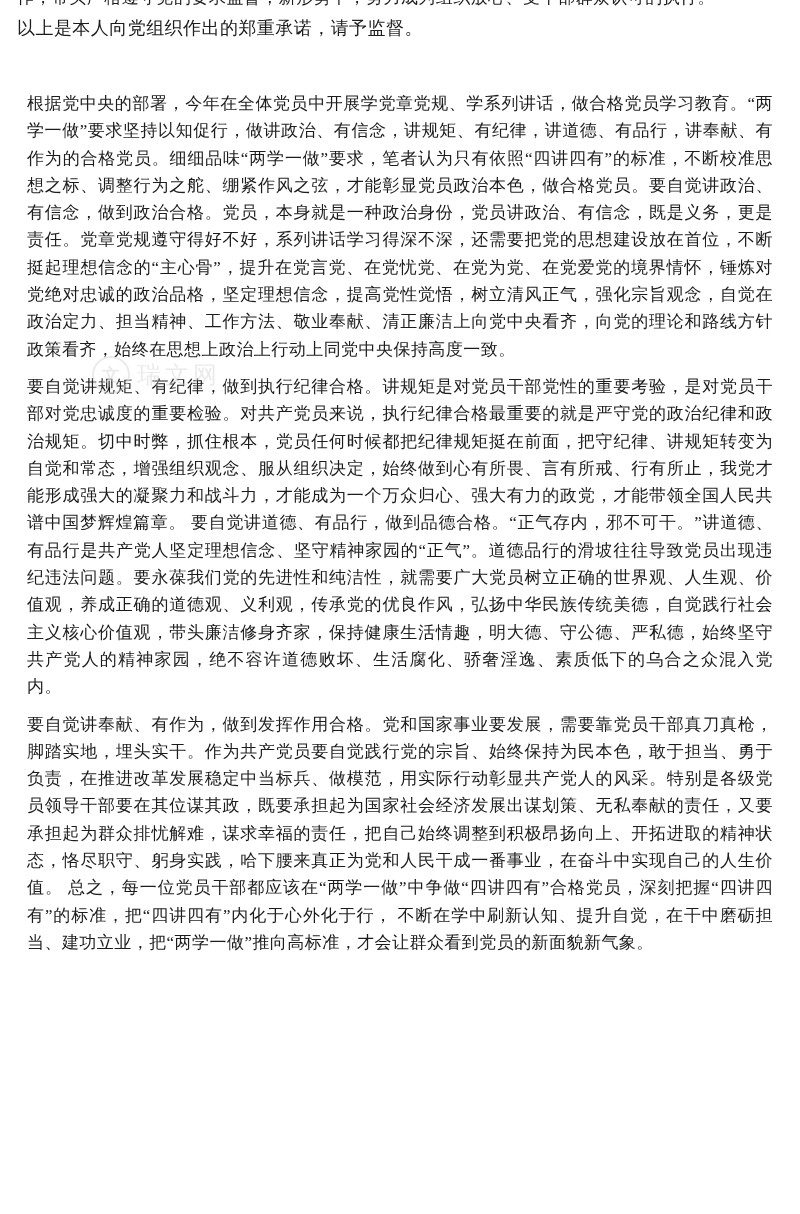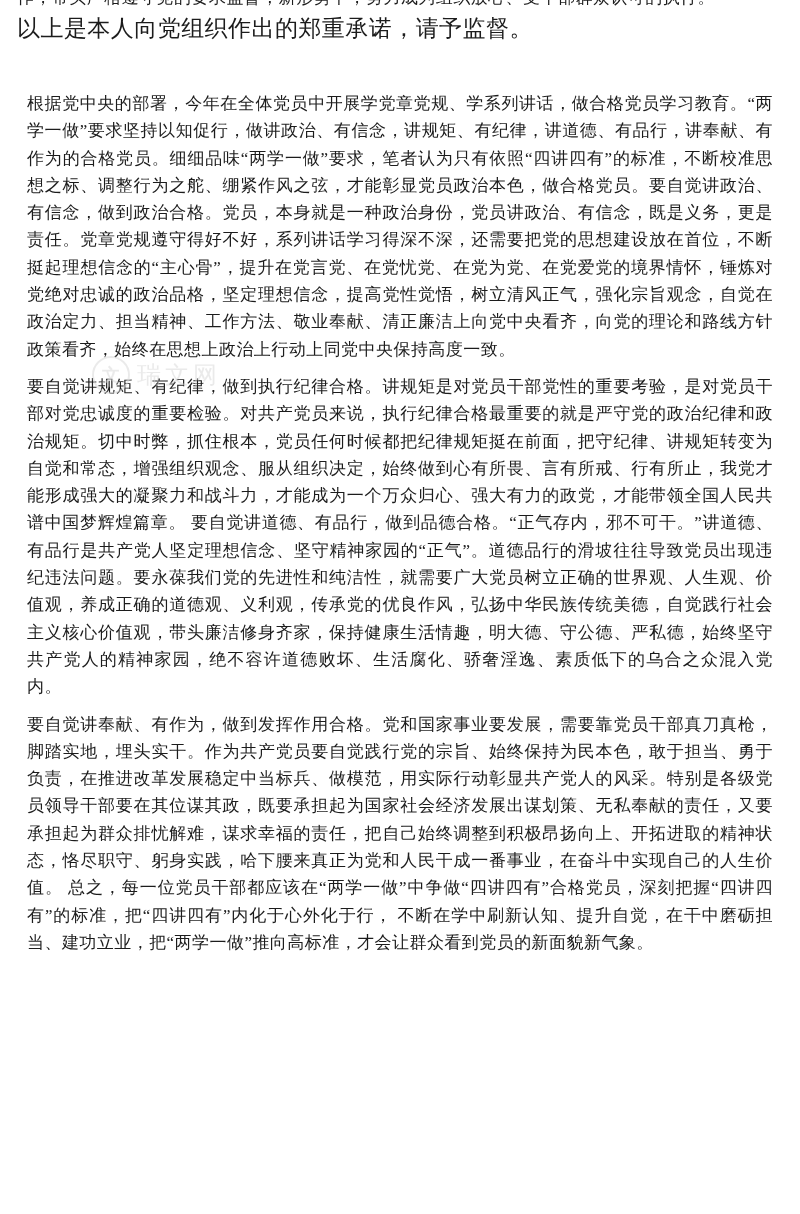--- a/index.html
+++ b/index.html
@@ -29,21 +29,21 @@
   .clipped-wrap p {
     margin: 0;
     font-size: 17px;
     line-height: 27px;
     letter-spacing: 0.45px;
     transform: translateY(-16px);
     white-space: nowrap;
   }
   .promise {
     margin: 6px 0 0 0;
-    font-size: 23px;
+    font-size: 18px;
     line-height: 27px;
     letter-spacing: 0.45px;
   }
   .body-text {
     margin-top: 48px;
   }
   .body-text p {
     margin: 10px;
     font-size: 17px;
     line-height: 27.3px;

